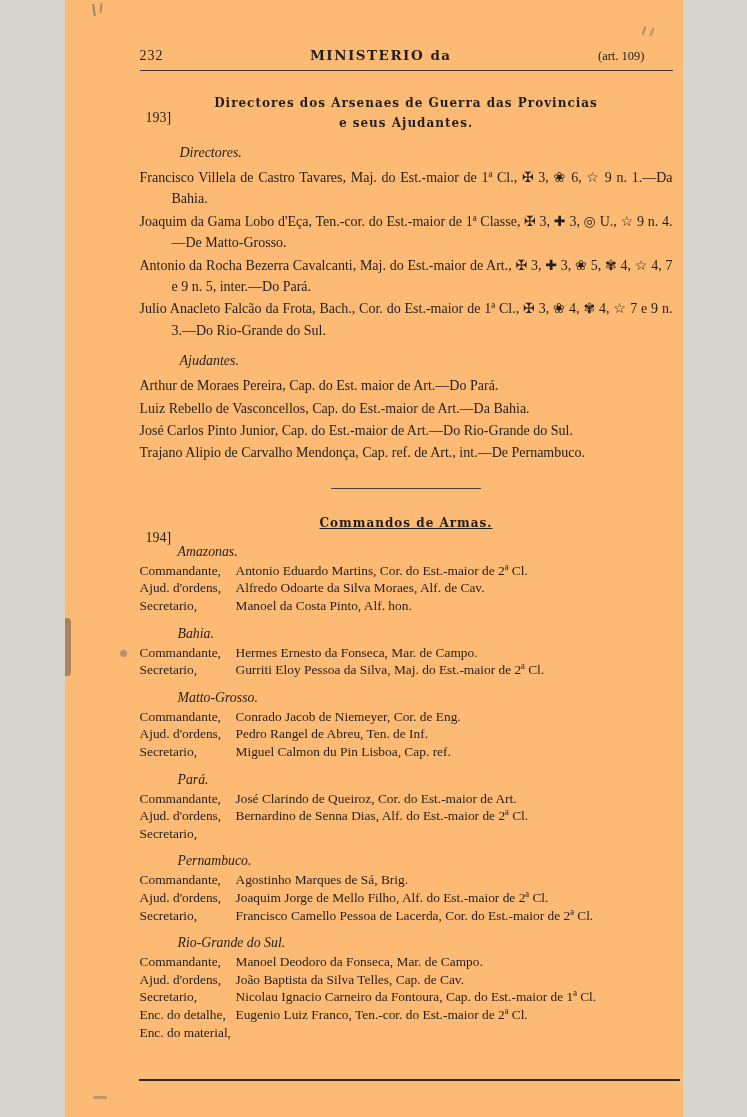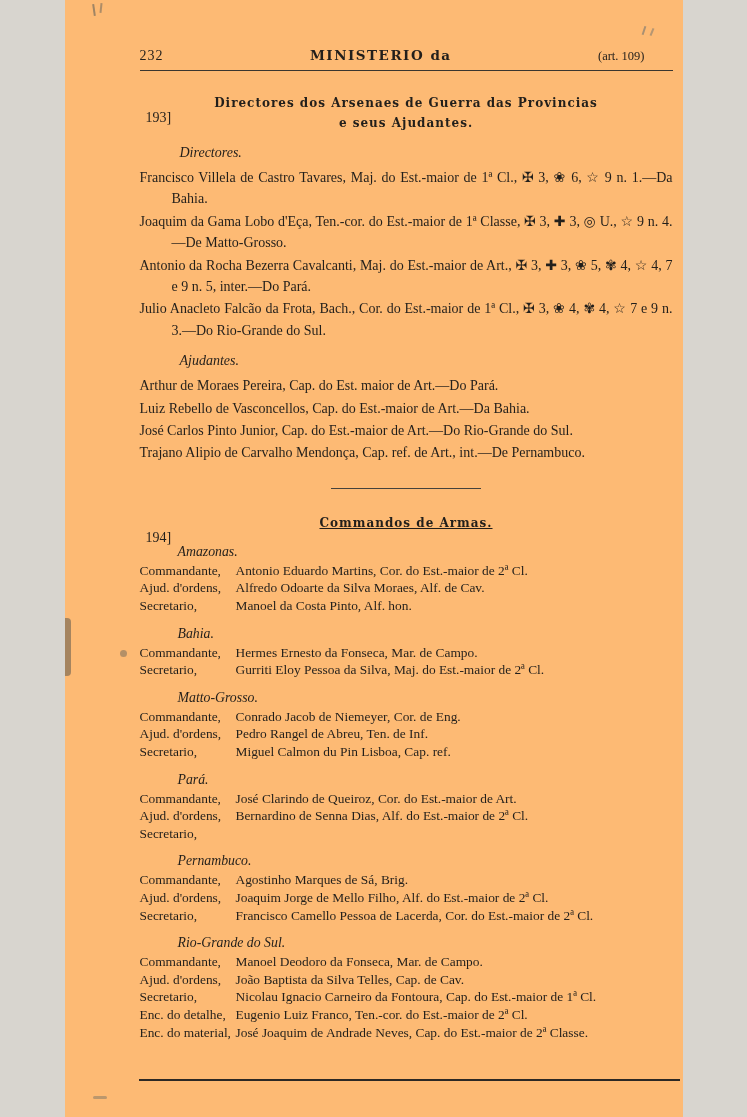--- a/index.html
+++ b/index.html
@@ -218,21 +218,20 @@
         <div class="row">
           <span class="role">Secretario,</span>
           <span class="text">Nicolau Ignacio Carneiro da Fontoura, Cap. do Est.-maior de 1ª Cl.</span>
         </div>
         <div class="row">
           <span class="role">Enc. do detalhe,</span>
           <span class="text">Eugenio Luiz Franco, Ten.-cor. do Est.-maior de 2ª Cl.</span>
         </div>
         <div class="row">
           <span class="role">Enc. do material,</span>
-          <span class="text">José Joaquim de Andrade Neves, Cap. do Est.-maior de 2ª Classe.</span>
         </div>
       </div>
     </section>
   </div>
 
   <div class="bottom-rule"></div>
 
   <div class="artifact a-left-smudge"></div>
   <div class="artifact a-left-dot"></div>
   <div class="artifact a-top-right-1"></div>

